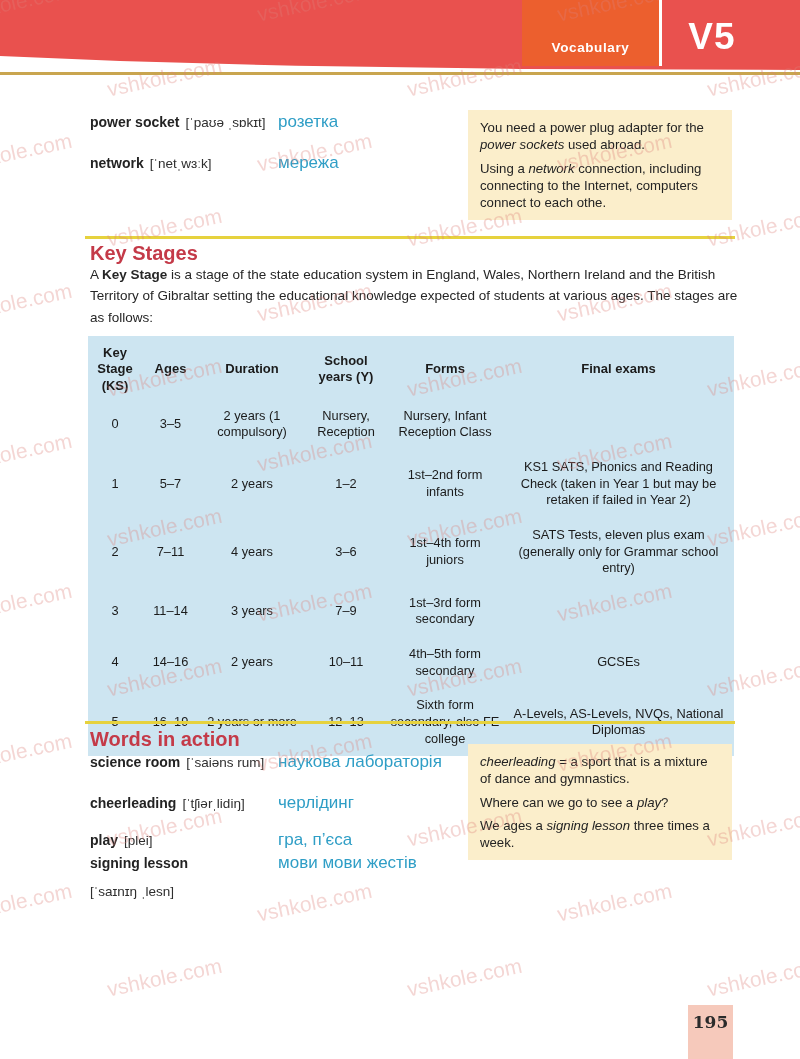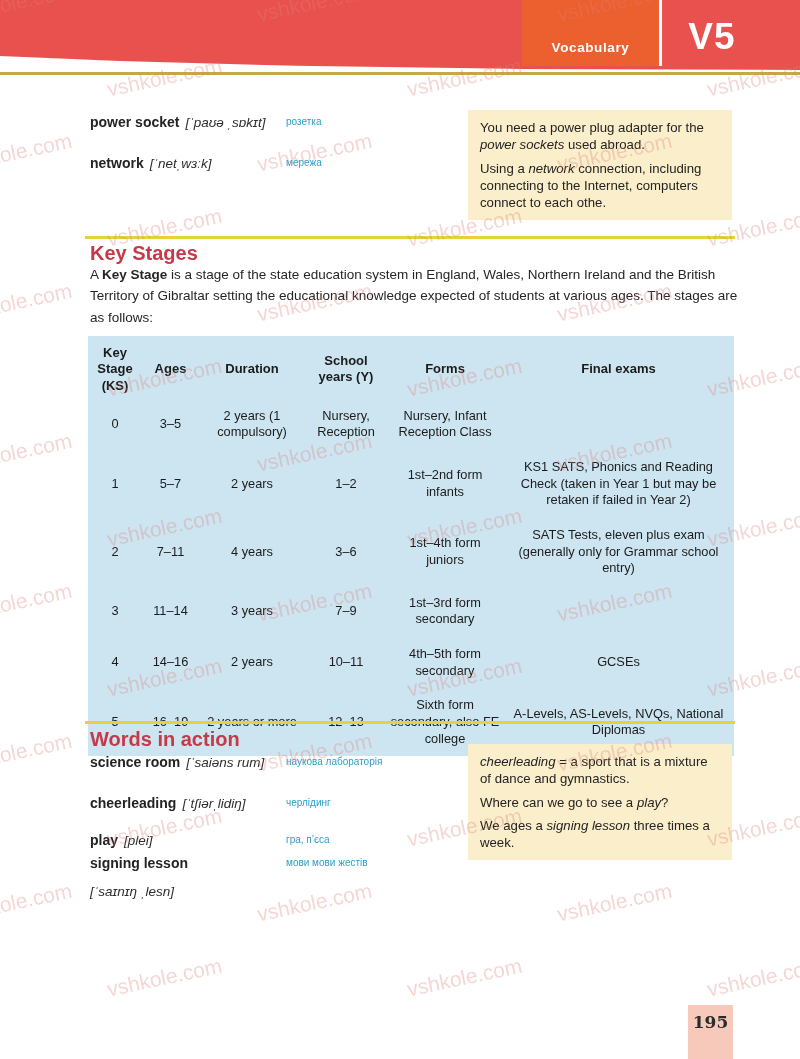--- a/index.html
+++ b/index.html
@@ -32,23 +32,23 @@
   
   .entries { position:absolute; left:90px; width:372px; }
   #vocab-top-entries { top:113px; }
   #vocab-bottom-entries { top:753px; }
   .entry { position:relative; line-height:17px; }
   #vocab-top-entries .entry { margin-bottom:23px; }
   #vocab-bottom-entries .entry:nth-child(1) { margin-bottom:23px; }
   #vocab-bottom-entries .entry:nth-child(2) { margin-bottom:19px; }
   #vocab-bottom-entries .entry:nth-child(3) { margin-bottom:5px; }
   .word { font-weight:bold; font-size:14px; color:#232323; }
-  .phon { font-size:13.5px; color:#2e2e2e; margin-left:6px;font-style:italic; }
+  .phon { font-size:13.5px; color:#2e2e2e; margin-left:6px; }
   .phon.below { display:block; margin-left:0; margin-top:11px; }
-  .trans { position:absolute; left:196px; top:0; font-size:10px; color:var(--trans-color); white-space:nowrap; }
+  .trans { position:absolute; left:188px; top:0; font-size:17px; color:var(--trans-color); white-space:nowrap; }
   
   .example-box {
     position:absolute; left:468px; width:264px; background:var(--exbg-color);
     padding:9px 12px 7px; box-sizing:border-box;
   }
   #box-top { top:110px; }
   #box-bottom { top:744px; }
   .sentence { margin:0 0 6px; font-size:13.2px; line-height:1.31; color:#232323; }
   .sentence:last-child { margin-bottom:2px; }
   

